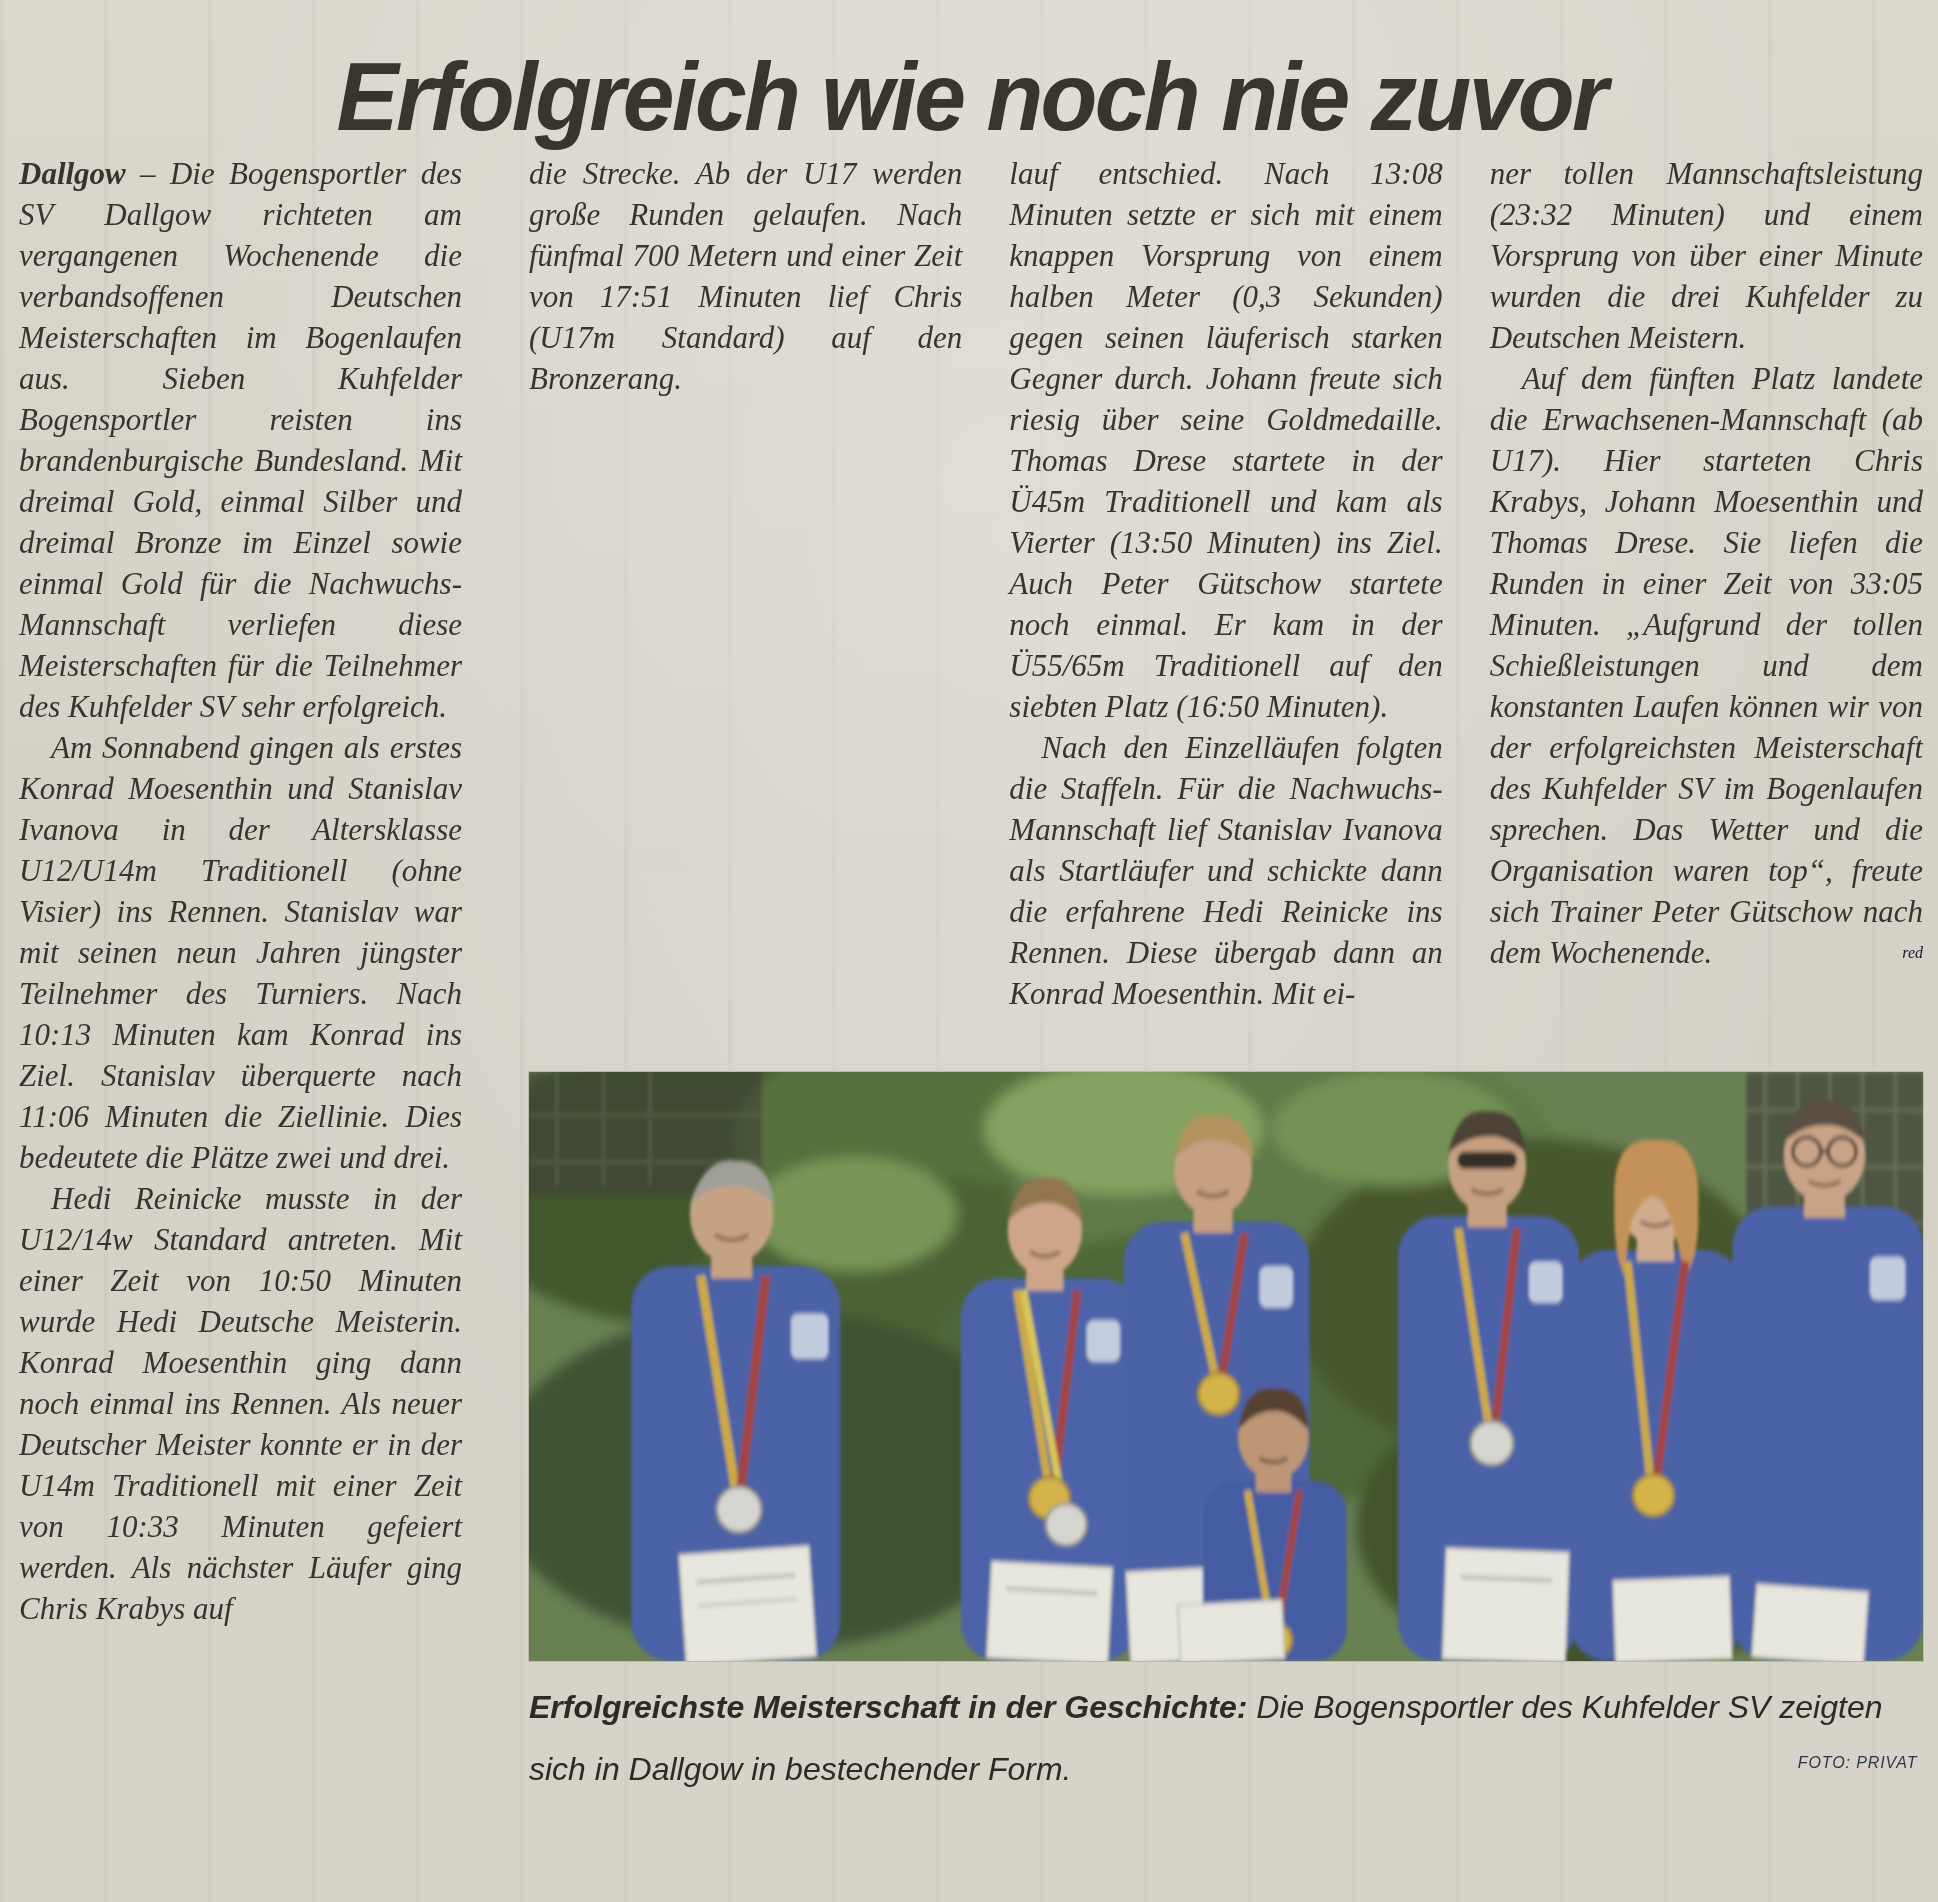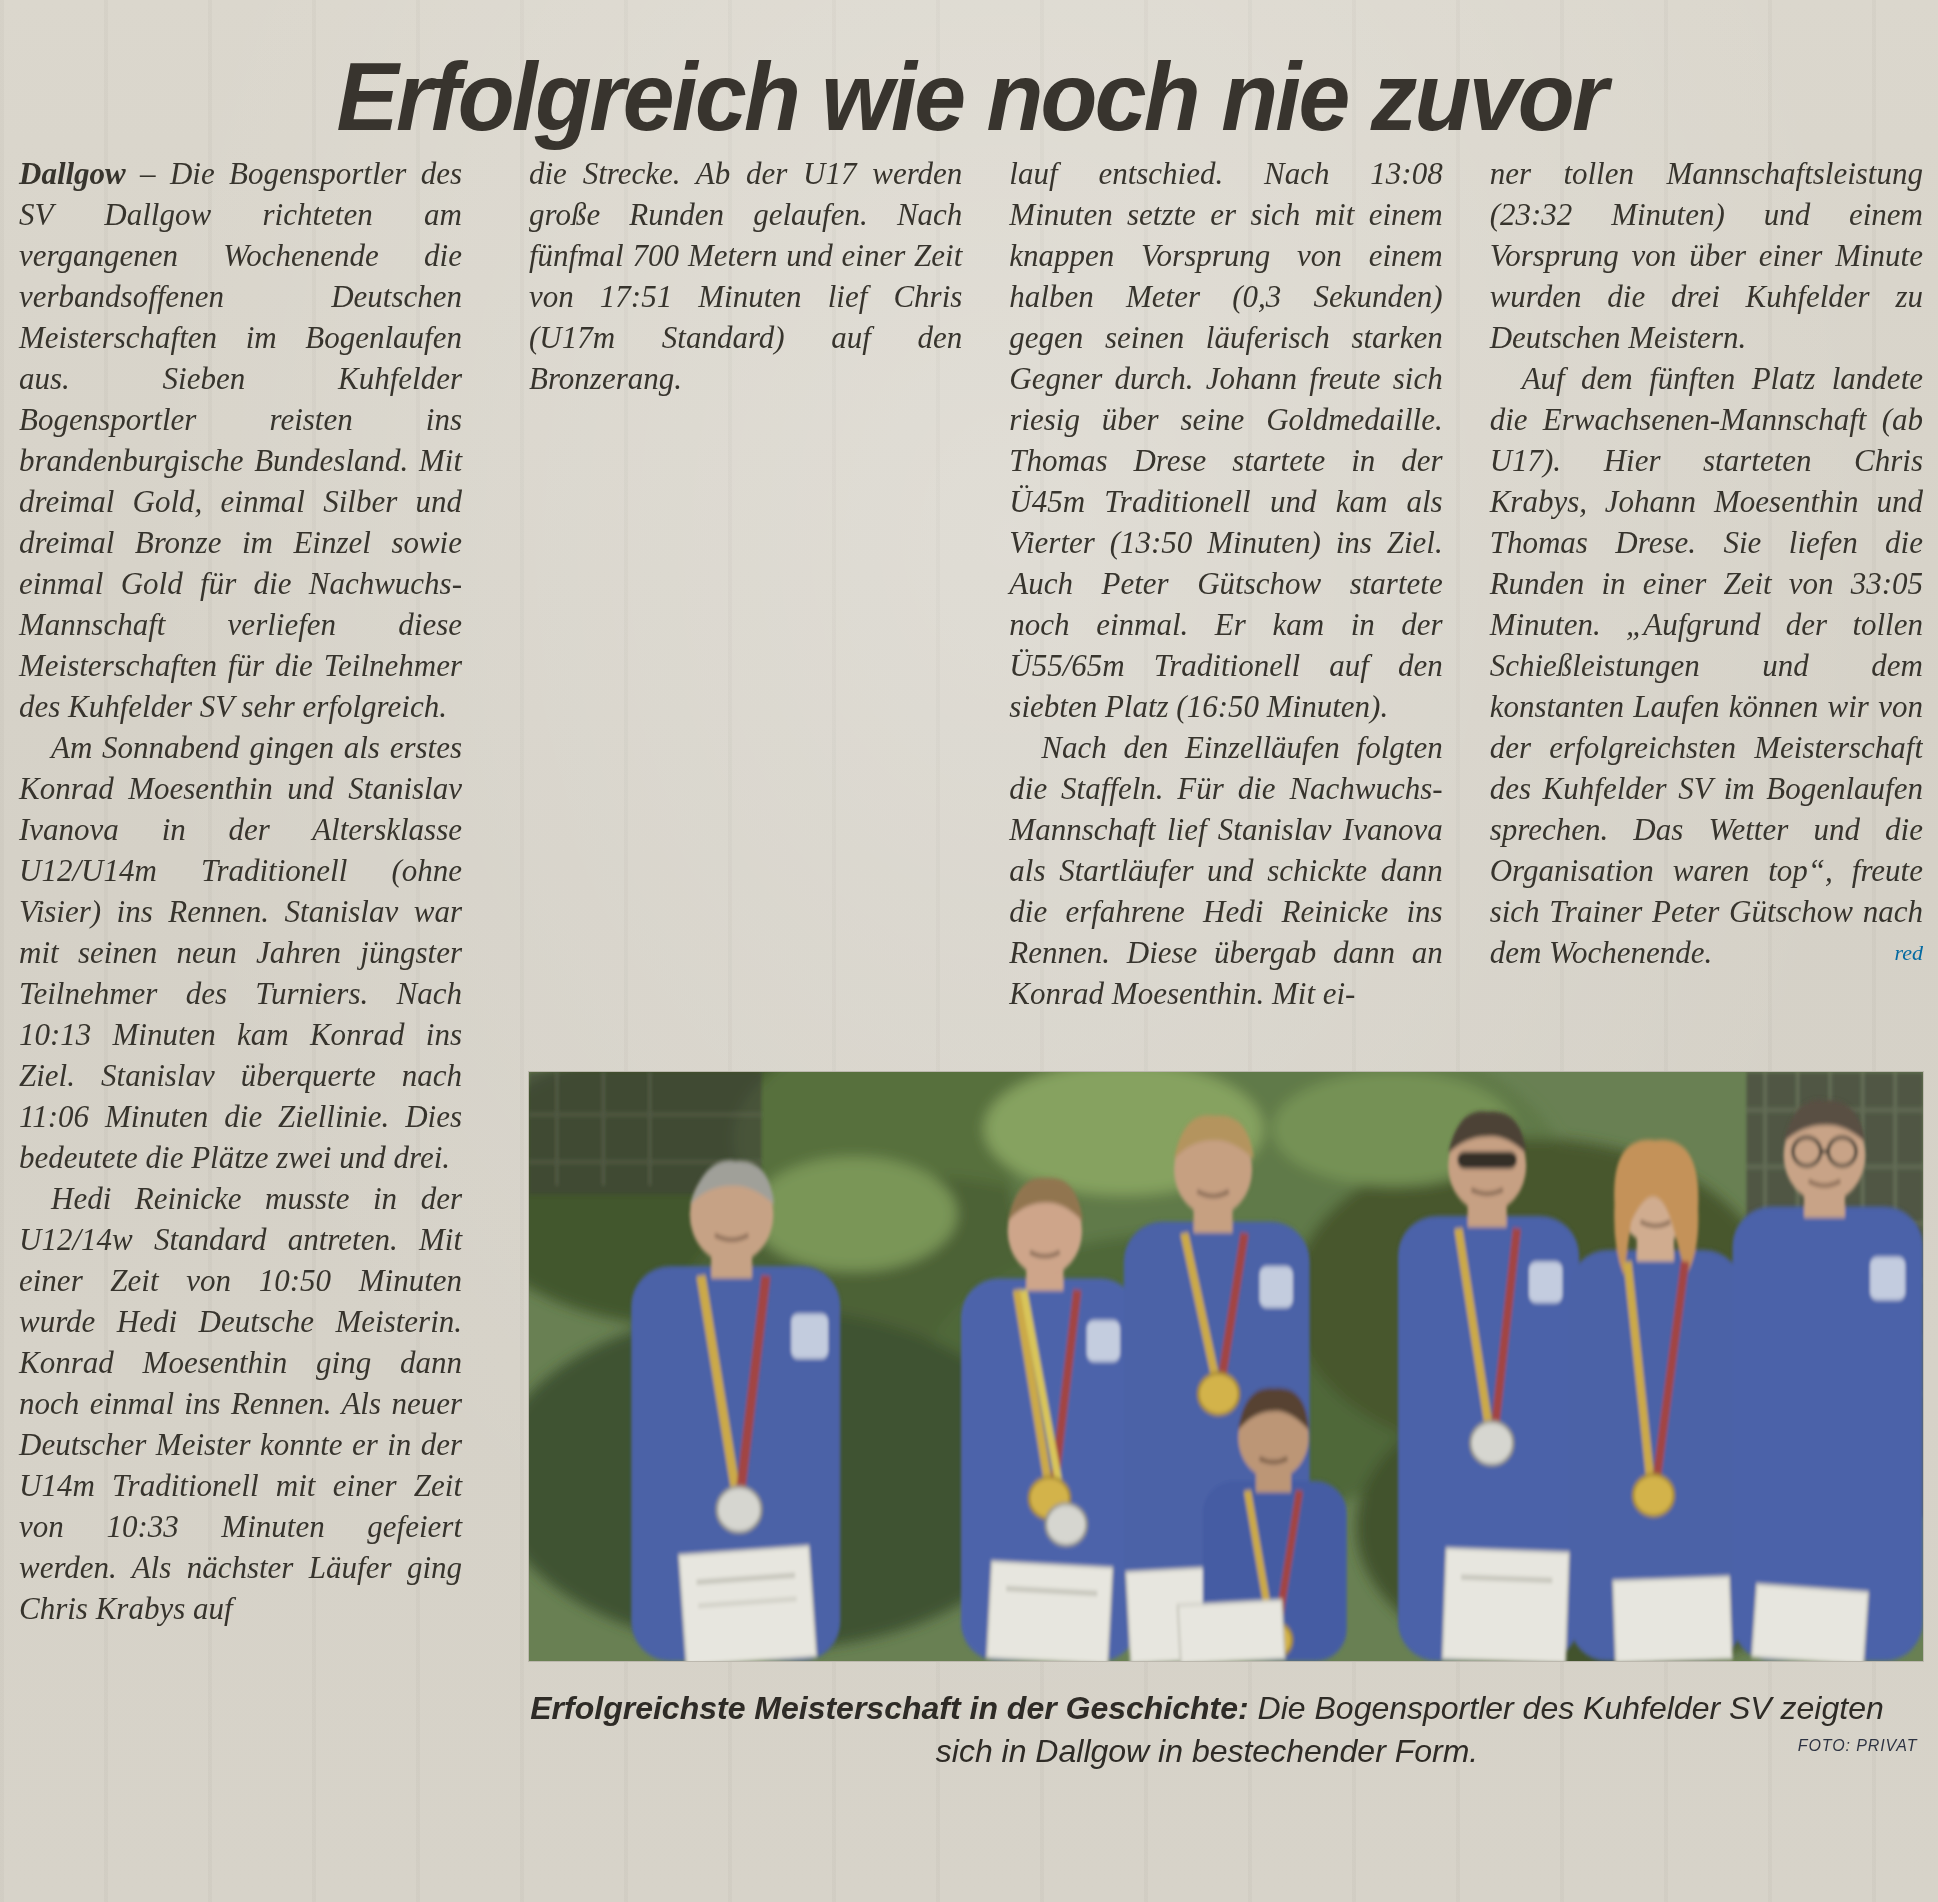--- a/index.html
+++ b/index.html
@@ -30,34 +30,33 @@
 
   
   .content{display:flex;gap:67px;}
   .col{font-size:31px;line-height:41px;text-align:justify;color:#37342d;}
   .col-first{width:443px;flex:none;}
   .right-zone{flex:1;min-width:0;}
   .cols3{display:grid;grid-template-columns:repeat(3,1fr);gap:47px;height:909px;overflow:hidden;}
   .para{margin:0;}
   .para.indent{text-indent:32px;}
   .para strong{font-weight:700;}
-  .sig{float:right;font-size:22px;color:#0369a1;}
+  .sig{float:right;font-size:16px;color:#0f172a;}
 
   
   .photo-fig{margin:9.5px 0 0 0;}
   .photo-frame{
     width:100%;height:589px;display:block;
     outline:0.9px solid #bcb8ae;
   }
   .caption{
-    position:relative;margin-top:26px;
+    position:relative;margin-top:15px;
     font-family:"Liberation Sans",sans-serif;
-    font-size:32px;line-height:43px;color:#2e2b26;
+    font-size:32px;line-height:62px;color:#2e2b26;
     padding-right:38px;
-    text-align:center;
   }
   .caption .cap-lead{font-weight:700;}
   .credit{
     position:absolute;right:5.7px;bottom:5.7px;
     font-family:"Liberation Sans",sans-serif;
     font-size:16px;letter-spacing:0.9px;color:#0f172a;opacity:0.85;
   }
 </style>
 </head>
 <body>

